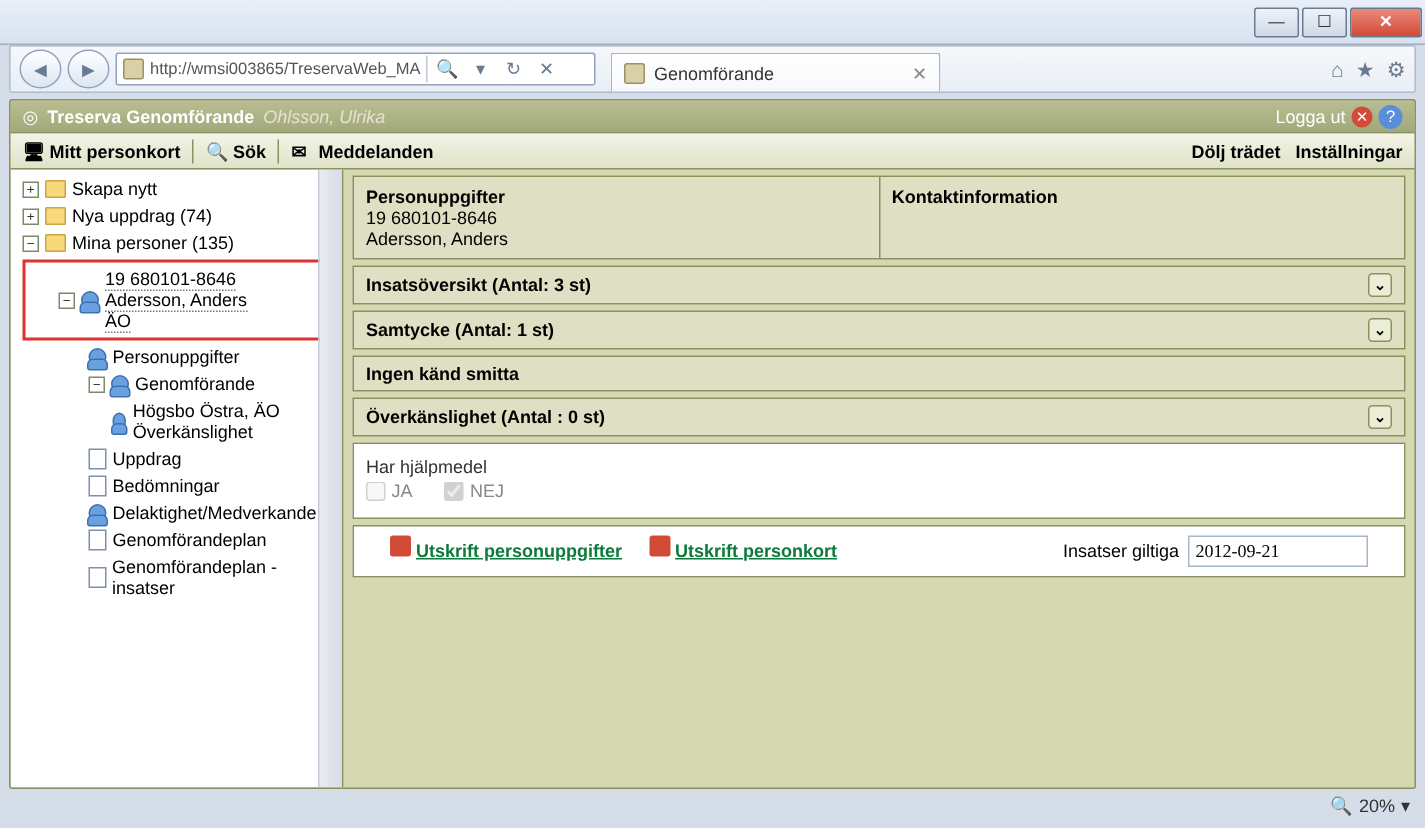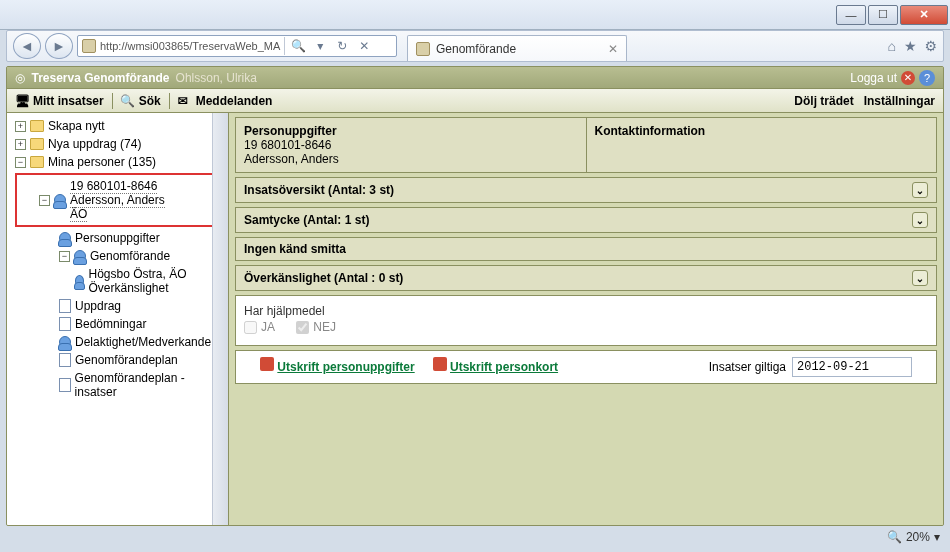--- a/index.html
+++ b/index.html
@@ -19,21 +19,21 @@
   .url-sep { width: 1px; height: 18px; background: #c0c8d6; }
   .url-btn { width: 18px; height: 18px; display: flex; align-items: center; justify-content: center; color: #6a7a90; font-size: 12px; }
   .tab-well { display: flex; align-items: flex-end; height: 30px; margin-left: 6px; }
   .ie-tab { height: 26px; min-width: 220px; border: 1px solid #a8b6ca; border-bottom: none; background: linear-gradient(#fff,#f6f8fb); display: flex; align-items: center; padding: 0 8px; gap: 6px; font-size: 12px; color: #333; border-radius: 2px 2px 0 0; }
   .tab-close { margin-left: auto; color: #888; font-size: 12px; }
   .ie-right { margin-left: auto; display: flex; gap: 8px; color: #6a7a90; font-size: 14px; }
 
   
   .app { position: absolute; top: 66px; left: 6px; right: 6px; bottom: 26px; background: #c5cba1; border: 1px solid #8a9060; border-radius: 2px; overflow: hidden; display: flex; flex-direction: column; }
   .app-title { height: 22px; background: linear-gradient(#b8be91,#a1a87a); color: #fff; display: flex; align-items: center; padding: 0 8px; font-size: 12px; gap: 6px; border-bottom: 1px solid #8a9060; }
-  .app-title .light { color: #e6e3d0; font-weight: normal; }
+  .app-title .light { color: #e6e3d0; font-weight: normal; font-style: italic; }
   .app-title .right { margin-left: auto; display: flex; align-items: center; gap: 4px; }
   .logout-x { width: 14px; height: 14px; background: #d14b36; border-radius: 50%; color: #fff; font-size: 10px; display: flex; align-items: center; justify-content: center; }
   .help-q { width: 16px; height: 16px; background: #5a8ed8; border-radius: 50%; color: #fff; font-size: 11px; display: flex; align-items: center; justify-content: center; }
 
   .toolbar { height: 24px; background: linear-gradient(#f3f4e8,#e0e2c8); border-bottom: 1px solid #8a9060; display: flex; align-items: center; padding: 0 8px; font-size: 12px; font-weight: bold; color: #000; gap: 4px; }
   .toolbar .ico { width: 14px; height: 14px; display: inline-block; }
   .toolbar .sep { width: 1px; height: 16px; background: #8a9060; margin: 0 4px; }
   .toolbar .right { margin-left: auto; display: flex; gap: 10px; font-weight: bold; }
 
   .main { flex: 1; display: flex; overflow: hidden; }
@@ -62,21 +62,21 @@
 
   .section { border: 1px solid #8a9060; background: #dfe0c3; display: flex; align-items: center; padding: 4px 8px; font-weight: bold; font-size: 12px; }
   .section .chev { margin-left: auto; width: 16px; height: 16px; border: 1px solid #8a9060; border-radius: 3px; font-size: 10px; display: flex; align-items: center; justify-content: center; background: #ecedd6; }
   .white-box { border: 1px solid #8a9060; background: #fff; padding: 8px; font-size: 12px; color: #333; }
   .chk { display: inline-flex; align-items: center; gap: 4px; margin-right: 18px; color: #888; }
   .chk input { width: 13px; height: 13px; }
 
   .bottom-bar { border: 1px solid #8a9060; background: #fff; padding: 6px 24px; display: flex; align-items: flex-start; gap: 18px; font-size: 12px; }
   .pdf { width: 14px; height: 14px; background: #d14b36; display: inline-block; border-radius: 2px; }
   .link { color: #0b7a3a; text-decoration: underline; font-weight: bold; }
-  .date-input { border: 1px solid #a8b6ca; padding: 2px 4px; width: 120px; font-family: Liberation Mono, monospace; font-size: 12px; }
+  .date-input { border: 1px solid #a8b6ca; padding: 2px 4px; width: 120px; font-family: Liberation Serif, serif; font-size: 12px; }
 
   .statusbar { position: absolute; bottom: 6px; right: 10px; height: 18px; display: flex; align-items: center; gap: 4px; font-size: 12px; color: #333; }
   .zoom-ico { color: #5a8ed8; }
 </style>
 </head>
 <body>
 
 <div class="window-chrome">
   <div class="win-btns">
     <div class="win-btn">—</div>
@@ -118,21 +118,21 @@
     <span class="light">Ohlsson, Ulrika</span>
     <span class="right">
       <span>Logga ut</span>
       <span class="logout-x">✕</span>
       <span class="help-q">?</span>
     </span>
   </div>
 
   <div class="toolbar">
     <span class="ico">🖥</span>
-    <span>Mitt insatser</span>
+    <span>Mitt personkort</span>
     <span class="sep"></span>
     <span class="ico">🔍</span>
     <span>Sök</span>
     <span class="sep"></span>
     <span class="ico">✉</span>
     <span>Meddelanden</span>
     <span class="right">
       <span>Dölj trädet</span>
       <span>Inställningar</span>
     </span>

